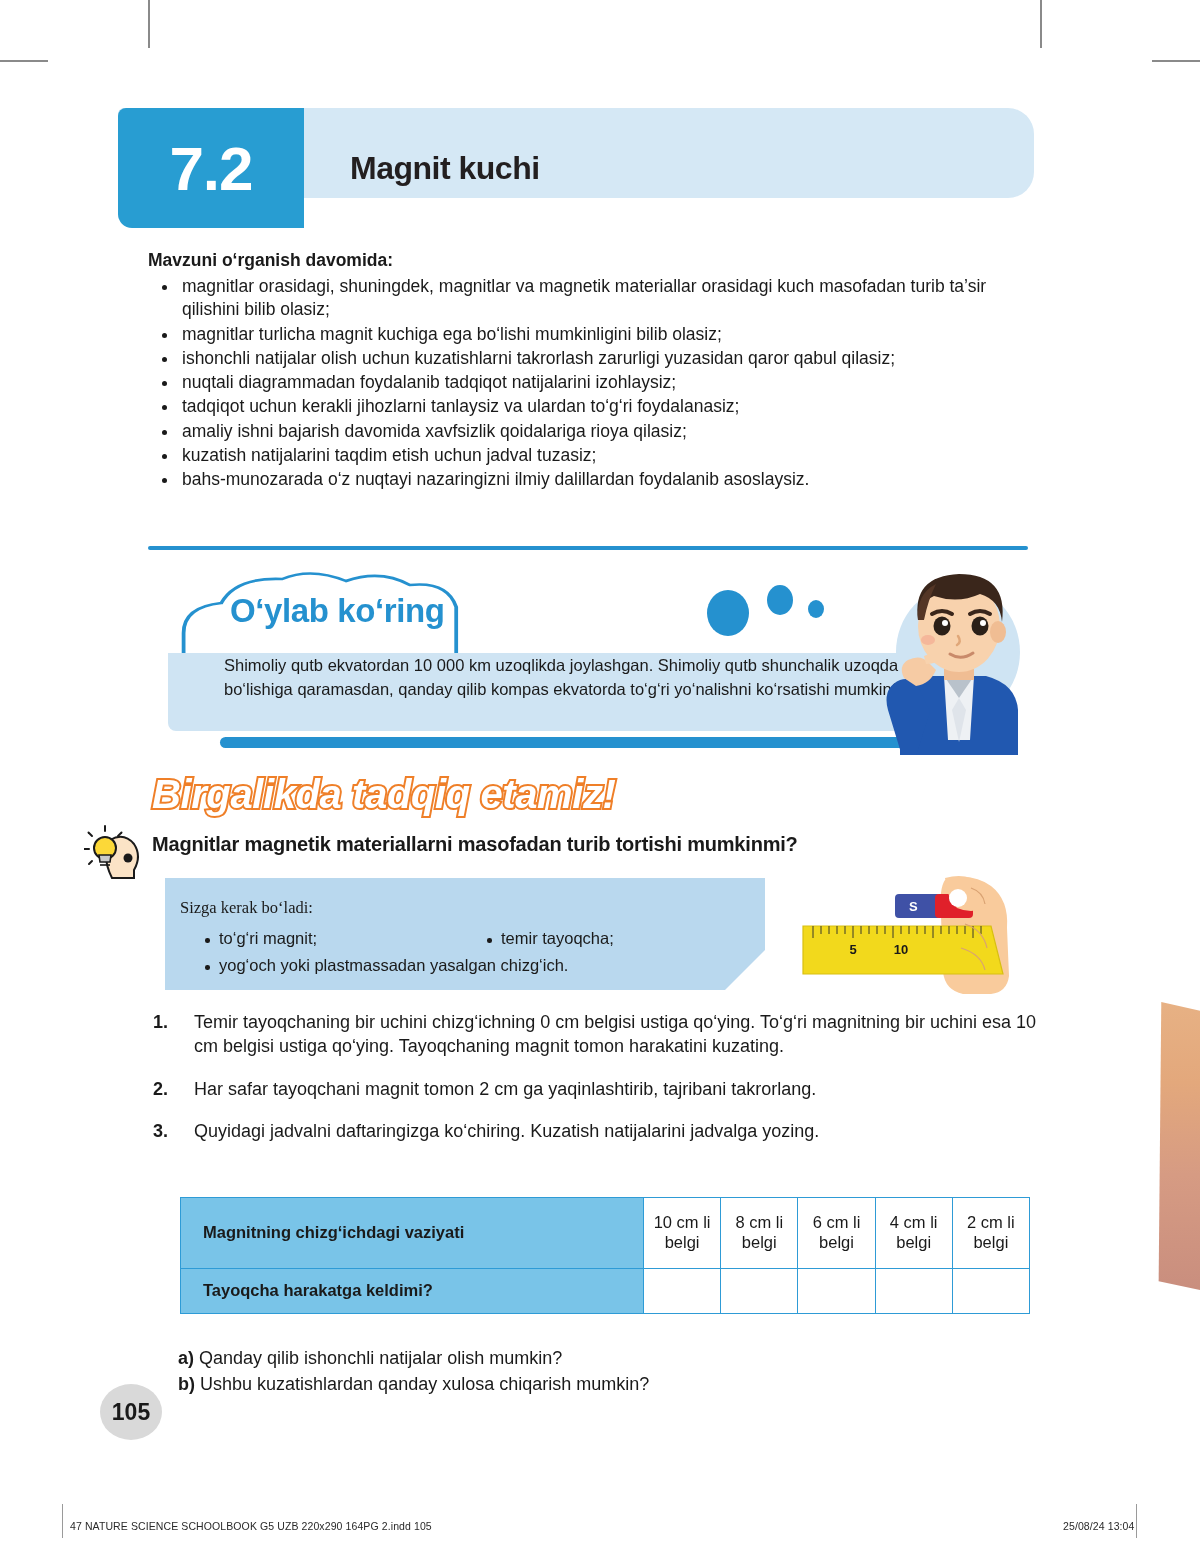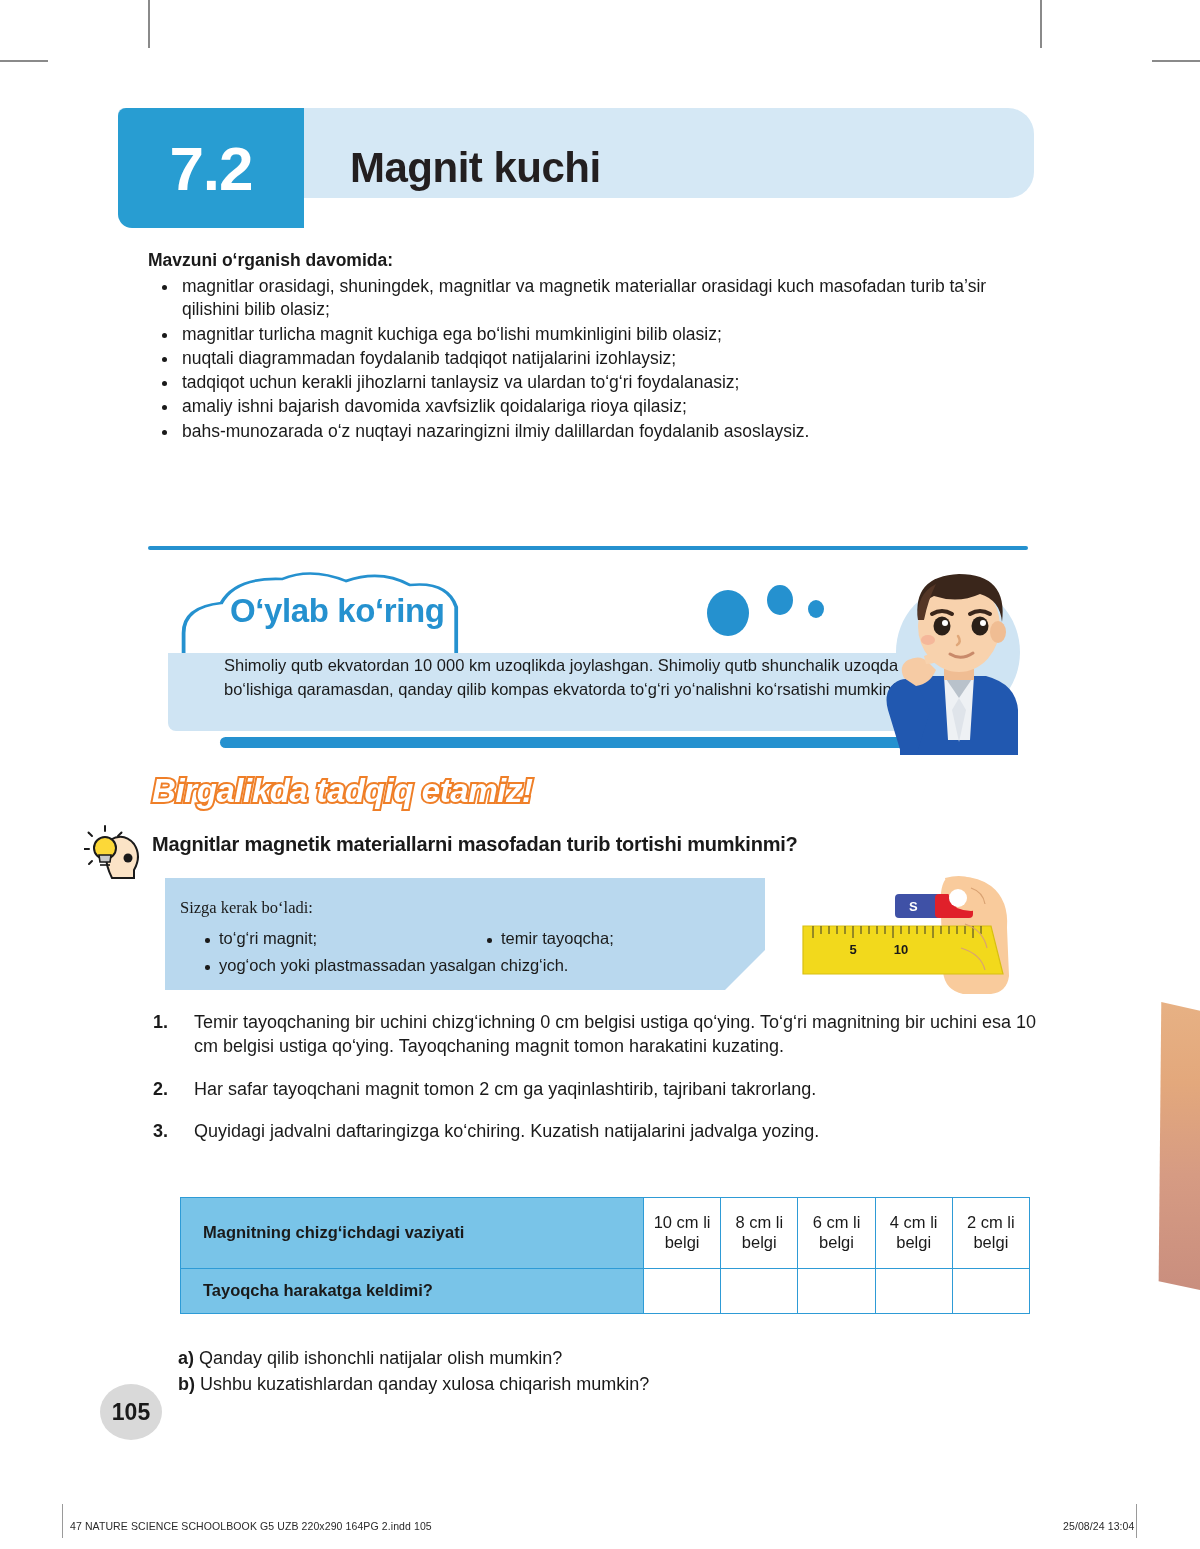--- a/index.html
+++ b/index.html
@@ -22,21 +22,21 @@
   }
   .title-num{
     position:absolute;left:0;top:0;width:186px;height:120px;
     background:#289dd2;border-radius:8px 0 0 14px;
     display:flex;align-items:center;justify-content:center;
     color:#ffffff;font-size:62px;font-weight:700;letter-spacing:-1px;
   }
   .title-text{
     position:absolute;left:232px;top:0;height:120px;
     display:flex;align-items:center;
-    font-size:42px;font-weight:700;color:#231f20;letter-spacing:-.5px;
+    font-size:32px;font-weight:700;color:#231f20;letter-spacing:-.5px;
   }
 
   
   .obj{position:absolute;left:148px;top:250px;width:880px;}
   .obj-head{font-size:17.5px;font-weight:700;color:#1a1a1a;margin-bottom:4px;}
   .obj ul{list-style:none;margin:0;padding:0;}
   .obj li{
     position:relative;padding-left:34px;font-size:17.5px;line-height:1.33;
     margin-bottom:1px;
   }
@@ -66,21 +66,21 @@
   }
   .think-bar{
     position:absolute;left:52px;top:172px;width:740px;height:11px;
     background:#2591cf;border-radius:6px;
   }
   .boy{position:absolute;left:690px;top:-5px;width:190px;height:195px;}
 
   
   .banner{
     position:absolute;left:152px;top:772px;
-    font-size:33px;font-weight:700;font-style:italic;letter-spacing:-.4px;
+    font-size:40px;font-weight:700;font-style:italic;letter-spacing:-.4px;
     color:#ffffff;
     -webkit-text-stroke:4px #ef7f28;
     paint-order:stroke fill;
   }
 
   
   .bulb{position:absolute;left:84px;top:822px;width:62px;height:62px;}
   .subhead{
     position:absolute;left:152px;top:833px;width:890px;
     font-size:20px;font-weight:700;color:#1a1a1a;letter-spacing:-.2px;
@@ -172,23 +172,25 @@
   <div class="title-bar">
     <div class="title-num">7.2</div>
     <div class="title-text">Magnit kuchi</div>
   </div>
 
   <div class="obj">
     <div class="obj-head">Mavzuni o‘rganish davomida:</div>
     <ul>
       <li>magnitlar orasidagi, shuningdek, magnitlar va magnetik materiallar orasidagi kuch masofadan turib ta’sir qilishini bilib olasiz;</li>
       <li>magnitlar turlicha magnit kuchiga ega bo‘lishi mumkinligini bilib olasiz;</li>
+      <li>ishonchli natijalar olish uchun kuzatishlarni takrorlash zarurligi yuzasidan qaror qabul qilasiz;</li>
       <li>nuqtali diagrammadan foydalanib tadqiqot natijalarini izohlaysiz;</li>
       <li>tadqiqot uchun kerakli jihozlarni tanlaysiz va ulardan to‘g‘ri foydalanasiz;</li>
       <li>amaliy ishni bajarish davomida xavfsizlik qoidalariga rioya qilasiz;</li>
+      <li>kuzatish natijalarini taqdim etish uchun jadval tuzasiz;</li>
       <li>bahs-munozarada o‘z nuqtayi nazaringizni ilmiy dalillardan foydalanib asoslaysiz.</li>
     </ul>
   </div>
   <div class="rule"></div>
 
   <div class="think">
     <svg class="think-svg" width="870" height="190" viewBox="0 0 870 190">
       <path d="M8 110 L8 60 Q8 34 34 30 Q44 4 76 6 Q96 -6 120 8 Q144 -4 164 12 Q190 8 196 34 L196 110" transform="translate(4,8) scale(1.45,1)" fill="none" stroke="#2591cf" stroke-width="2.6" stroke-linecap="round"></path>
       <ellipse cx="560" cy="48" rx="21" ry="23" fill="#2591cf"></ellipse>
       <ellipse cx="612" cy="35" rx="13" ry="15" fill="#2591cf"></ellipse>

